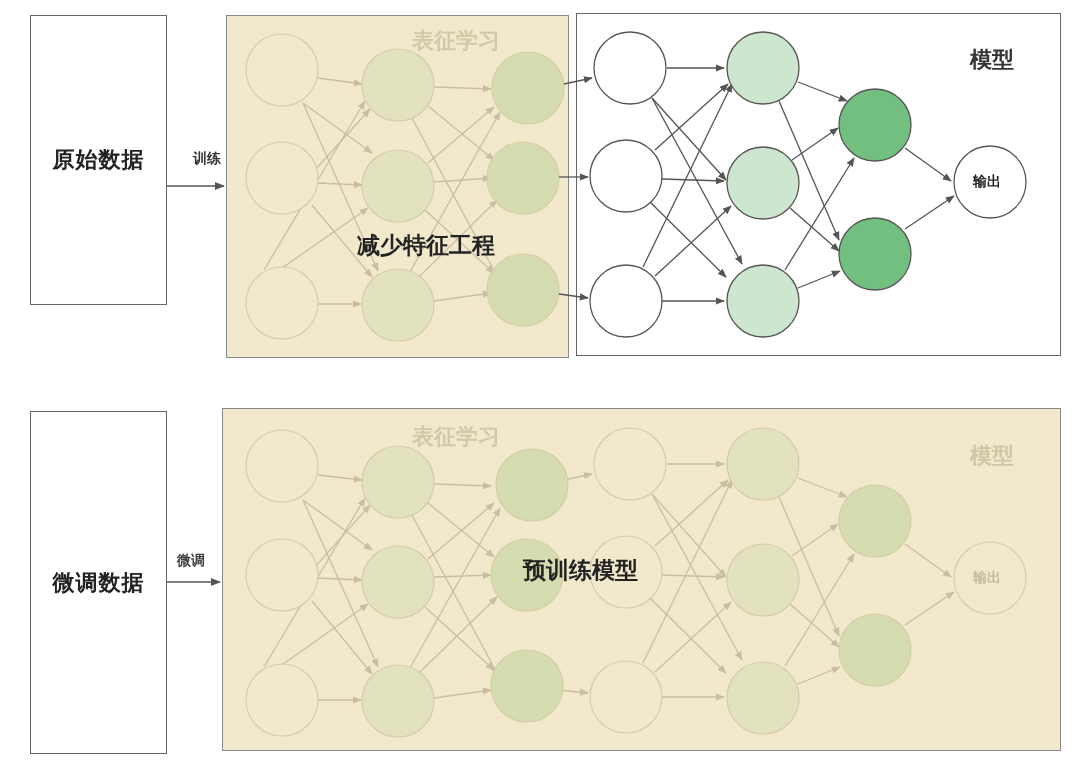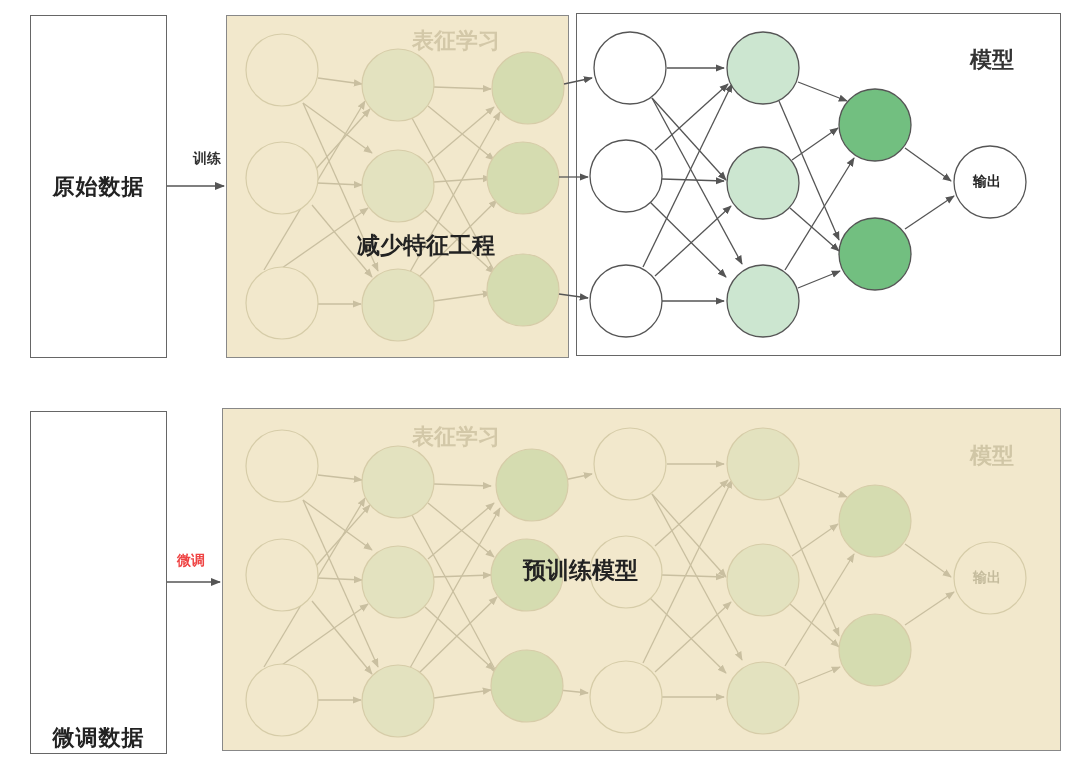--- a/index.html
+++ b/index.html
@@ -8,32 +8,32 @@
   .data-box{background:#ffffff;border:1.5px solid #666;display:flex;align-items:center;justify-content:center;}
   .data-box span{font-size:22px;font-weight:bold;color:#222;letter-spacing:1px;}
   .beige{background:#f2e8cc;border:1.5px solid #888;}
   .model-box{background:#ffffff;border:1.5px solid #666;}
   .lbl{position:absolute;white-space:nowrap;font-weight:bold;}
   svg{position:absolute;left:0;top:0;}
 </style>
 </head>
 <body>
 
-<div class="box data-box" style="left:30px;top:15px;width:137px;height:343px;">
+<div class="box data-box" style="left:30px;top:15px;width:137px;height:290px;">
   <span>原始数据</span>
 </div>
 <div class="lbl" style="left:193px;top:150px;font-size:14px;color:#333;">训练</div>
 
 <div class="box beige" style="left:226px;top:15px;width:343px;height:343px;"></div>
 <div class="box model-box" style="left:576px;top:13px;width:485px;height:343px;"></div>
 
-<div class="box data-box" style="left:30px;top:411px;width:137px;height:343px;align-items:flex-end;">
+<div class="box data-box" style="left:30px;top:411px;width:137px;height:343px;">
   <span>微调数据</span>
 </div>
-<div class="lbl" style="left:177px;top:552px;font-size:14px;color:#ef4444;">微调</div>
+<div class="lbl" style="left:177px;top:552px;font-size:14px;color:#404040;">微调</div>
 
 <div class="box beige" style="left:222px;top:408px;width:839px;height:343px;"></div>
 
 <svg width="1080" height="770">
   <defs>
     <marker id="ad" viewBox="0 0 10 10" refX="9" refY="5" markerWidth="7" markerHeight="7" orient="auto-start-reverse">
       <path d="M0,1 L10,5 L0,9 z" fill="#555"></path>
     </marker>
     <marker id="af" viewBox="0 0 10 10" refX="9" refY="5" markerWidth="7" markerHeight="7" orient="auto-start-reverse">
       <path d="M0,1 L10,5 L0,9 z" fill="#c9bfa0"></path>

